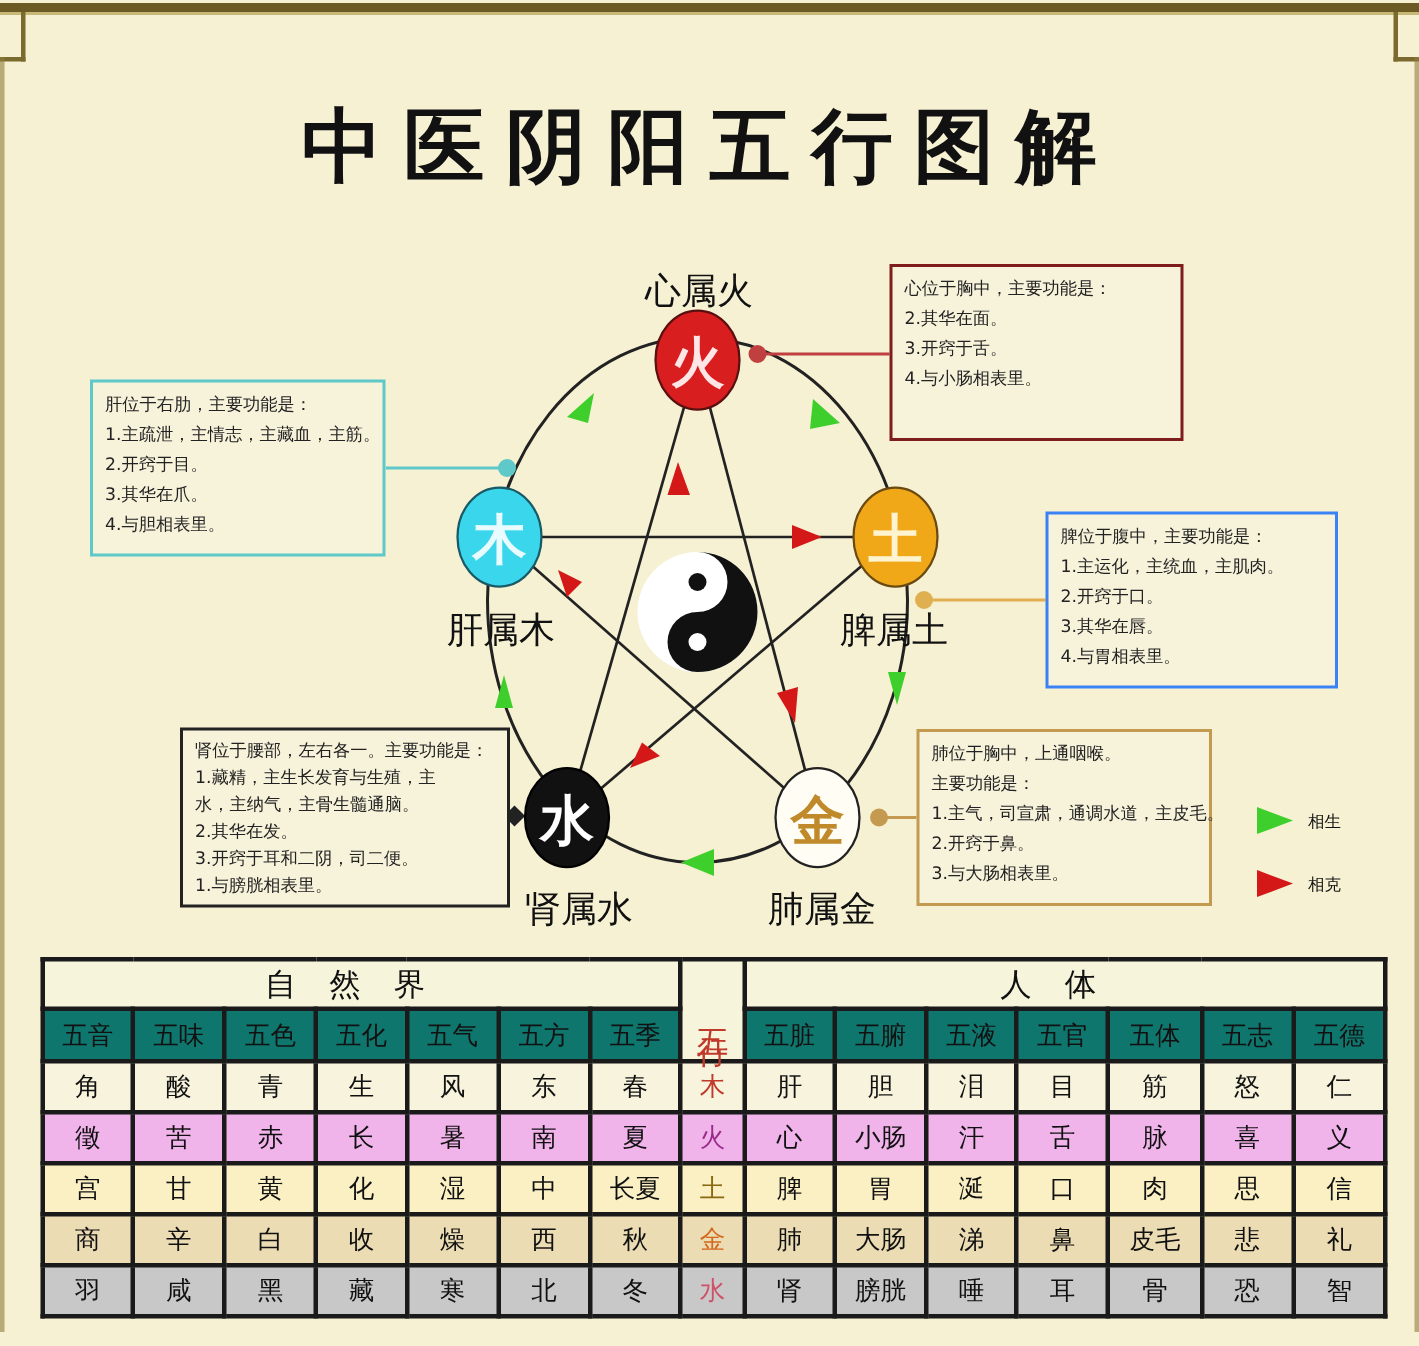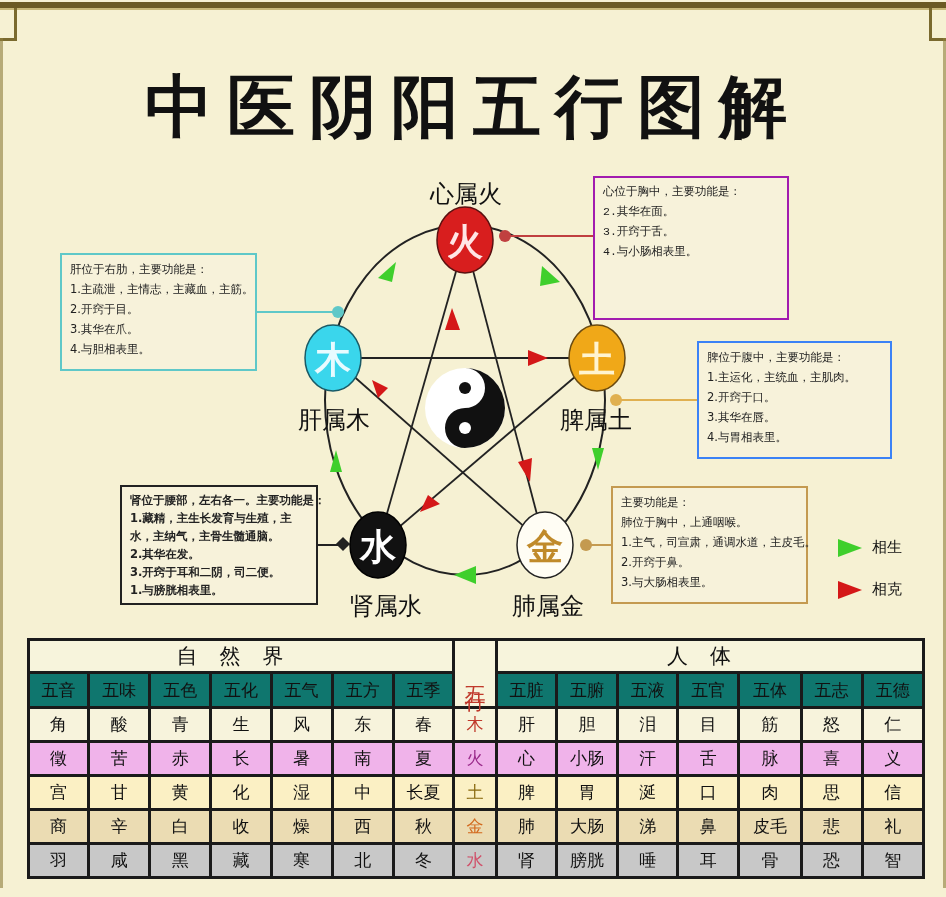--- a/index.html
+++ b/index.html
@@ -19,42 +19,42 @@
     border: 3px solid #7a6a2e; border-top: none;
   }
   .frame-corner-l { left: 0; border-left: none; }
   .frame-corner-r { right: 0; border-right: none; }
   .frame-left { position:absolute; left:0; top:38px; width:3px; height:850px; background:#8d7d3c; opacity:.6; }
   .frame-right { position:absolute; right:0; top:38px; width:3px; height:850px; background:#8d7d3c; opacity:.6; }
 
   .title {
     position: absolute; left: 0; top: 62px; width: 946px; text-align: center;
     font-family: "DejaVu Serif", "Liberation Serif", serif;
-    font-weight: bold; font-size: 68px; letter-spacing: 14px; color: #111;
+    font-weight: bold; font-size: 54px; letter-spacing: 14px; color: #111;
   }
 
   svg.diagram { position: absolute; left: 0; top: 0; }
 
   .element-label {
     position: absolute; font-size: 24px; color: #111; white-space: nowrap;
   }
 
   .infobox {
     position: absolute; background: #f7f2da;
     font-size: 11.5px; line-height: 20px; padding: 4px 8px; box-sizing: border-box;
     color: #222;
   }
   .infobox div { white-space: nowrap; }
-  .box-heart { left: 593px; top: 176px; width: 196px; height: 144px; border: 2px solid #a21caf; font-family: Liberation Mono, monospace; }
+  .box-heart { left: 593px; top: 176px; width: 196px; height: 118px; border: 2px solid #7f1d1d; }
   .box-liver { left: 60px; top: 253px; width: 197px; height: 118px; border: 2px solid #5fc8c8; }
   .box-spleen { left: 697px; top: 341px; width: 195px; height: 118px; border: 2px solid #3b82f6; }
-  .box-kidney { left: 120px; top: 485px; width: 198px; height: 120px; border: 2px solid #222; font-weight: bold; }
+  .box-kidney { left: 120px; top: 485px; width: 220px; height: 120px; border: 2px solid #222; }
   .box-lung { left: 611px; top: 486px; width: 197px; height: 118px; border: 2px solid #c49a50; }
 
-  .legend { position: absolute; left: 838px; font-size: 15px; display: flex; align-items: center; gap: 10px; }
+  .legend { position: absolute; left: 838px; font-size: 11px; display: flex; align-items: center; gap: 10px; }
   .legend .tri { width: 0; height: 0; border-top: 9px solid transparent; border-bottom: 9px solid transparent; border-left: 24px solid #3fcf2c; }
   .legend .tri.red { border-left-color: #d41818; }
 
   table.wx {
     position: absolute; left: 27px; top: 638px; width: 898px;
     border-collapse: collapse; table-layout: fixed;
     font-size: 17px;
   }
   table.wx td {
     border: 3px solid #1a1a1a; text-align: center; height: 31px; padding: 0;
@@ -185,22 +185,22 @@
 <div class="infobox box-kidney" style="line-height:18px;">
   <div>肾位于腰部，左右各一。主要功能是：</div>
   <div>1.藏精，主生长发育与生殖，主</div>
   <div>水，主纳气，主骨生髓通脑。</div>
   <div>2.其华在发。</div>
   <div>3.开窍于耳和二阴，司二便。</div>
   <div>1.与膀胱相表里。</div>
 </div>
 
 <div class="infobox box-lung">
+  <div>肺位于胸中，上通咽喉。</div>
   <div>主要功能是：</div>
-  <div>肺位于胸中，上通咽喉。</div>
   <div>1.主气，司宣肃，通调水道，主皮毛。</div>
   <div>2.开窍于鼻。</div>
   <div>3.与大肠相表里。</div>
 </div>
 
 <div class="legend" style="top:538px;">
   <span class="tri"></span>
   <span>相生</span>
 </div>
 <div class="legend" style="top:580px;">

